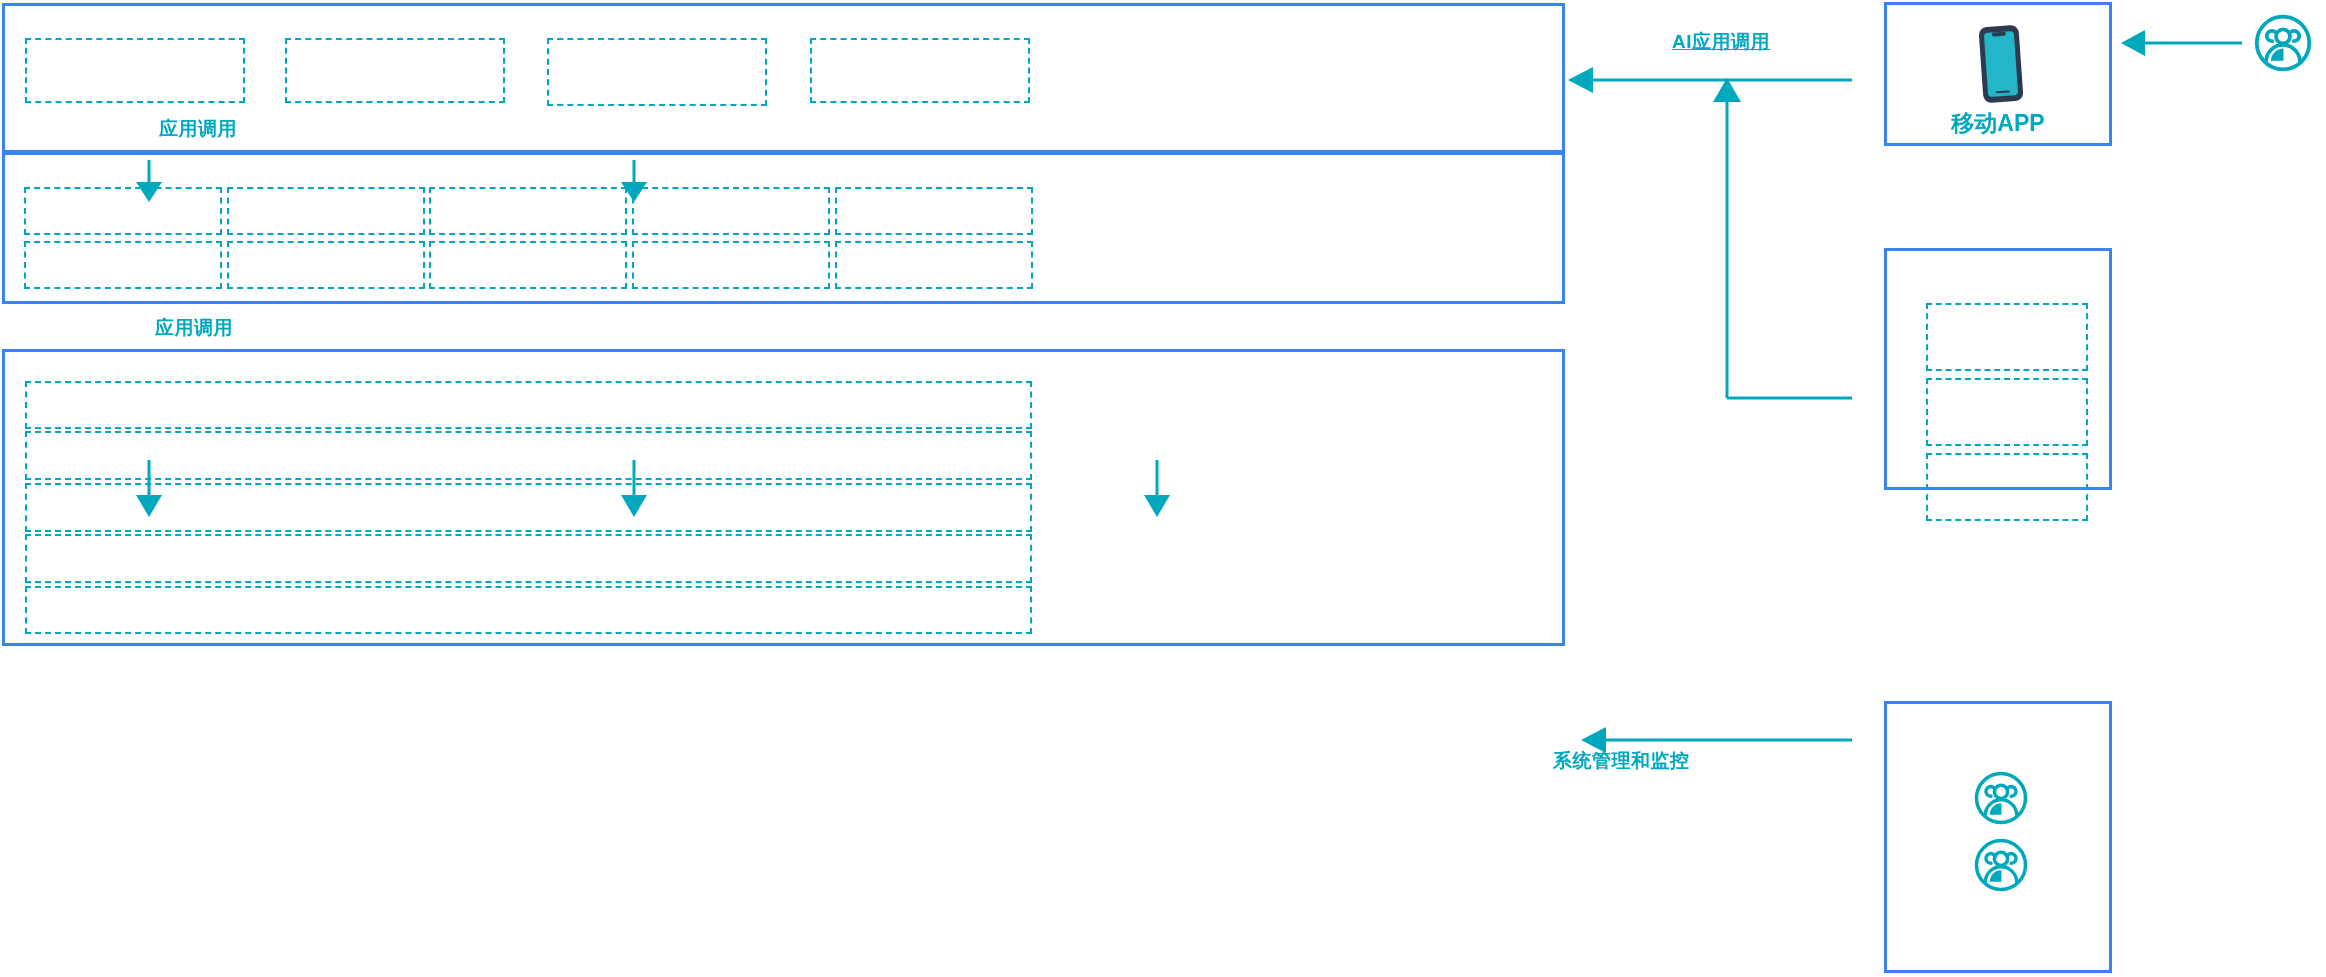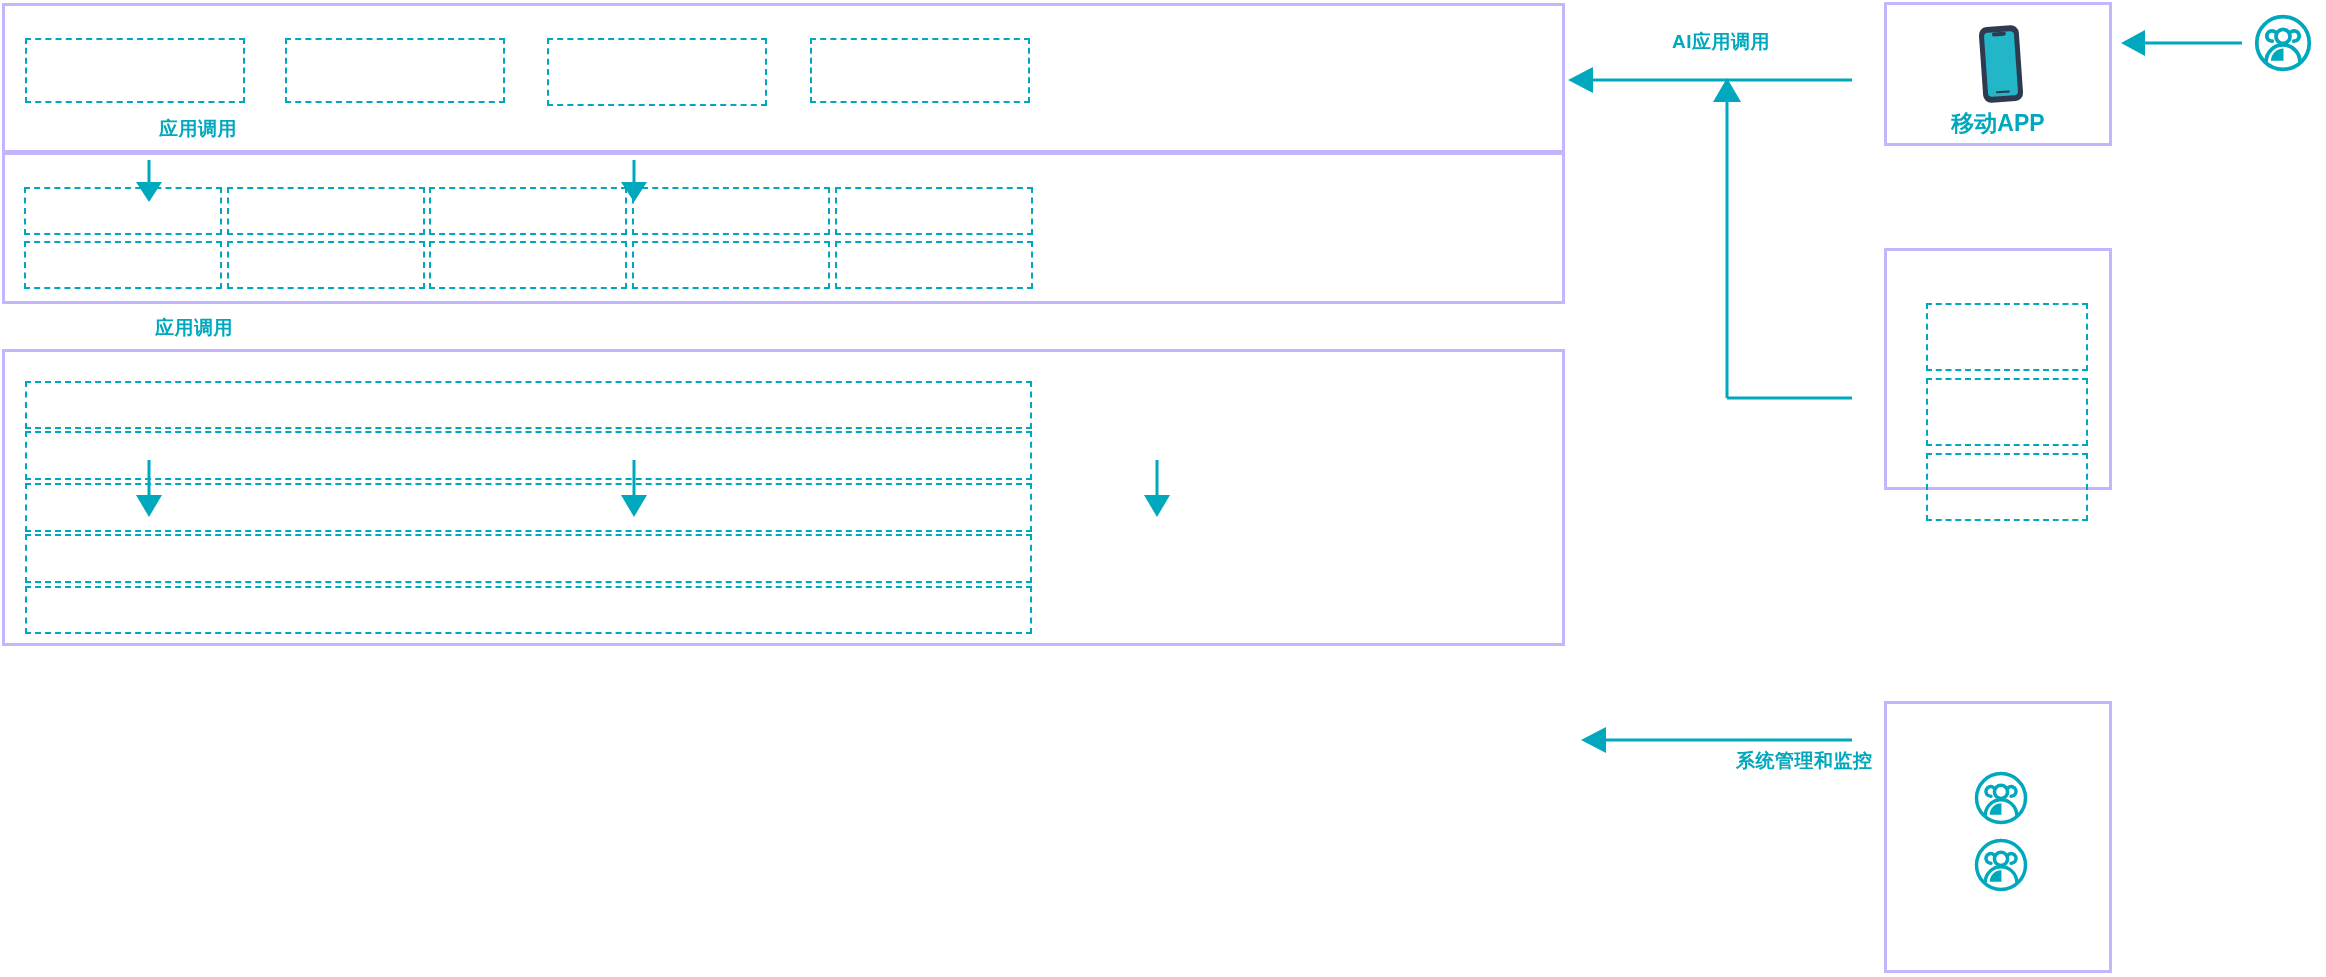--- a/index.html
+++ b/index.html
@@ -19,21 +19,21 @@
     position: absolute;
     left: 0; top: 0;
     width: 2326px;
     height: 977px;
   }
 
   
   .panel {
     position: absolute;
     box-sizing: border-box;
-    border: 3px solid #c4b5fd;
+    border: 3px solid #3b82f6;
     background: #ffffff;
   }
 
   
   .dbox {
     position: absolute;
     box-sizing: border-box;
     border: 2px dashed #00a8bd;
     background: transparent;
   }
@@ -247,17 +247,17 @@
     <g>
       <line x1="1852" y1="740" x2="1606" y2="740" stroke="#00a8bd" stroke-width="3"></line>
       <polygon points="1606,727 1606,753 1581,740" fill="#00a8bd"></polygon>
     </g>
   </svg>
 
   <div class="label" style="left:159px; top:116px;">应用调用</div>
 
   <div class="label" style="left:155px; top:315px;">应用调用</div>
 
-  <div class="label" style="left:1672px; top:29px;">AI应用调用</div>
-
-  <div class="label" style="left:1736px; top:748px;">系统管理和监控</div>
+  <div class="label" style="left:1672px; top:29px;text-decoration:underline;">AI应用调用</div>
+
+  <div class="label" style="left:1553px; top:748px;">系统管理和监控</div>
 
 </div>
 
 </body></html>

